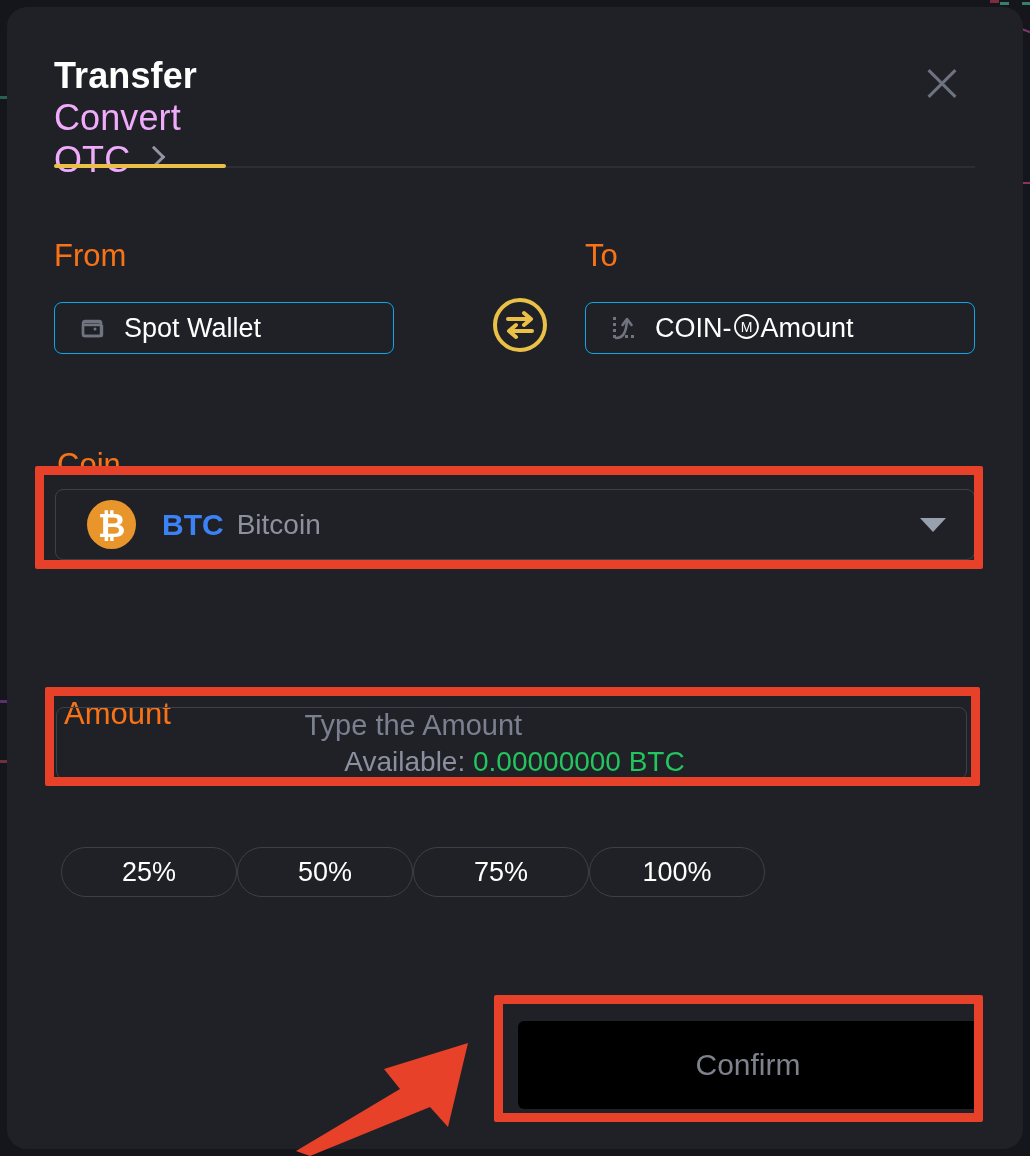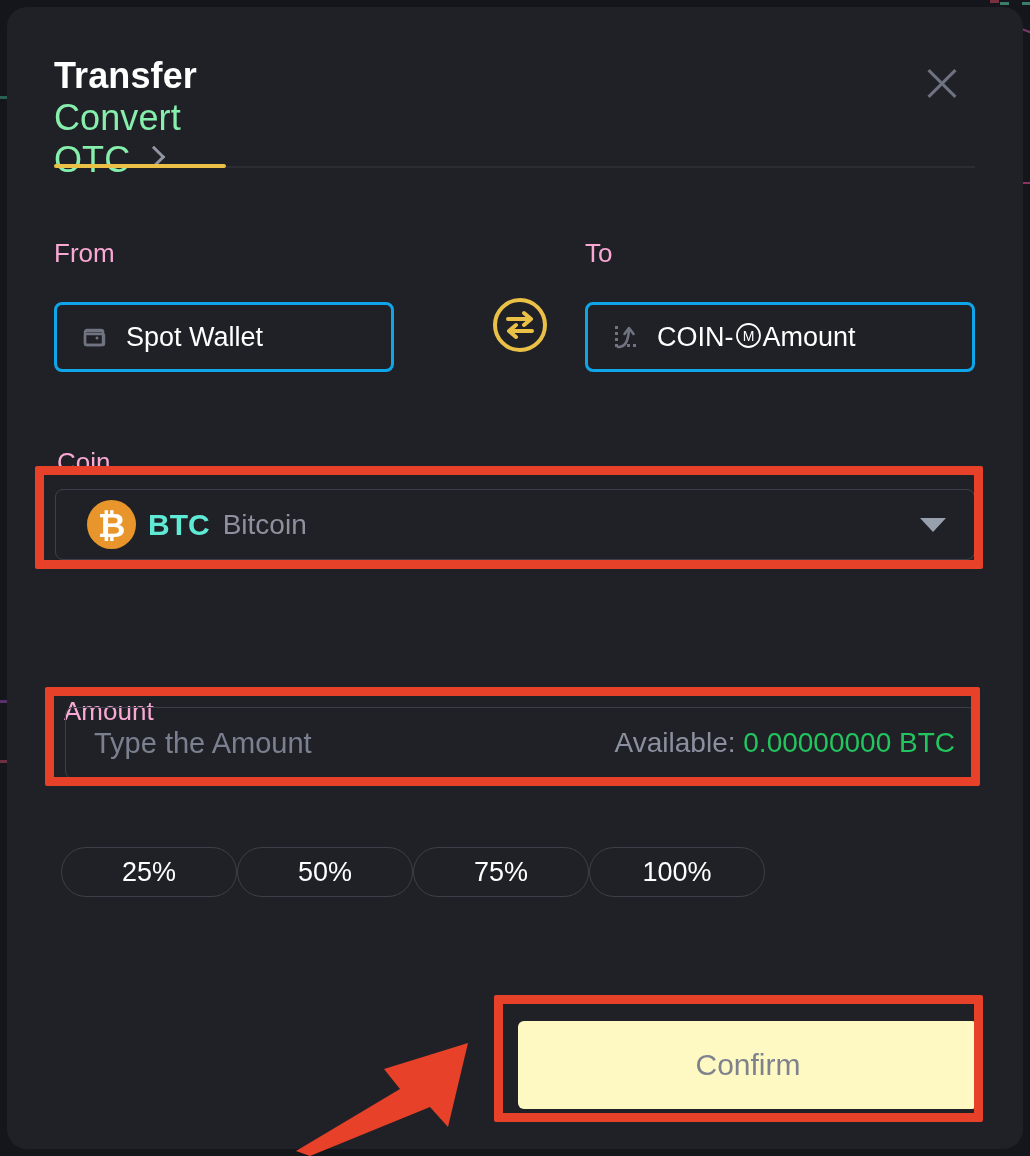--- a/index.html
+++ b/index.html
@@ -50,21 +50,21 @@
     position: absolute;
     left: 47px;
     top: 48px;
     display: flex;
     align-items: baseline;
     gap: 0px;
     flex-direction: column;
   }
   .tab {
     font-size: 36px;
-    color: #86efac;
+    color: #f0abfc;
     padding: 0 38px 0 0;
     margin-right: 30px;
     letter-spacing: .1px;
     white-space: nowrap;
     cursor: pointer;
   }
   .tab.active {
     color: #ffffff;
     font-weight: bold;
     margin-right: 38px;
@@ -122,29 +122,29 @@
     width: 38px;
     height: 3px;
     background: #6e7381;
   }
   .close-btn::before { transform: rotate(45deg); }
   .close-btn::after  { transform: rotate(-45deg); }
 
   
   .field-label {
     position: absolute;
-    font-size: 26px;
-    color: #f9a8d4;
+    font-size: 31px;
+    color: #f97316;
   }
 
   
   .select-box {
     position: absolute;
-    height: 70px;
-    border: 3px solid #0ea5e9;
+    height: 52px;
+    border: 1px solid #0ea5e9;
     border-radius: 8px;
     display: flex;
     align-items: center;
     padding-left: 25px;
     box-sizing: border-box;
     cursor: pointer;
   }
   .select-box .sb-label {
     font-size: 27px;
     color: #ffffff;
@@ -194,52 +194,53 @@
     justify-content: center;
     color: #fff;
     font-size: 34px;
     font-weight: bold;
     line-height: 1;
     font-family: "DejaVu Sans", sans-serif;
   }
   .coin-sym {
     font-size: 30px;
     font-weight: bold;
-    color: #5eead4;
-    margin-left: 12px;
+    color: #3b82f6;
+    margin-left: 26px;
   }
   .coin-name {
     font-size: 28px;
     color: #8d919e;
     margin-left: 13px;
   }
   .caret {
     position: absolute;
     right: 28px;
     width: 0;
     height: 0;
     border-left: 13px solid transparent;
     border-right: 13px solid transparent;
     border-top: 14px solid #99a0ad;
   }
 
   
   .amount-box {
     position: absolute;
-    left: 58px;
+    left: 49px;
     top: 700px;
     width: 911px;
     height: 72px;
     border: 1px solid #3d404a;
     border-radius: 8px;
     box-sizing: border-box;
     display: flex;
     align-items: center;
     justify-content: space-between;
     padding: 0 20px 0 26px;
+    flex-direction: column;
   }
   .amount-input {
     background: transparent;
     border: none;
     outline: none;
     font-family: "Liberation Sans", sans-serif;
     font-size: 29px;
     color: #ffffff;
     width: 420px;
   }
@@ -278,21 +279,21 @@
     box-sizing: border-box;
   }
 
   
   .confirm-btn {
     position: absolute;
     left: 511px;
     top: 1014px;
     width: 460px;
     height: 88px;
-    background: #fef9c3;
+    background: #000000;
     border: none;
     border-radius: 6px;
     color: #7e828d;
     font-size: 30px;
     font-family: "Liberation Sans", sans-serif;
     cursor: default;
   }
 
   
   .redbox {

